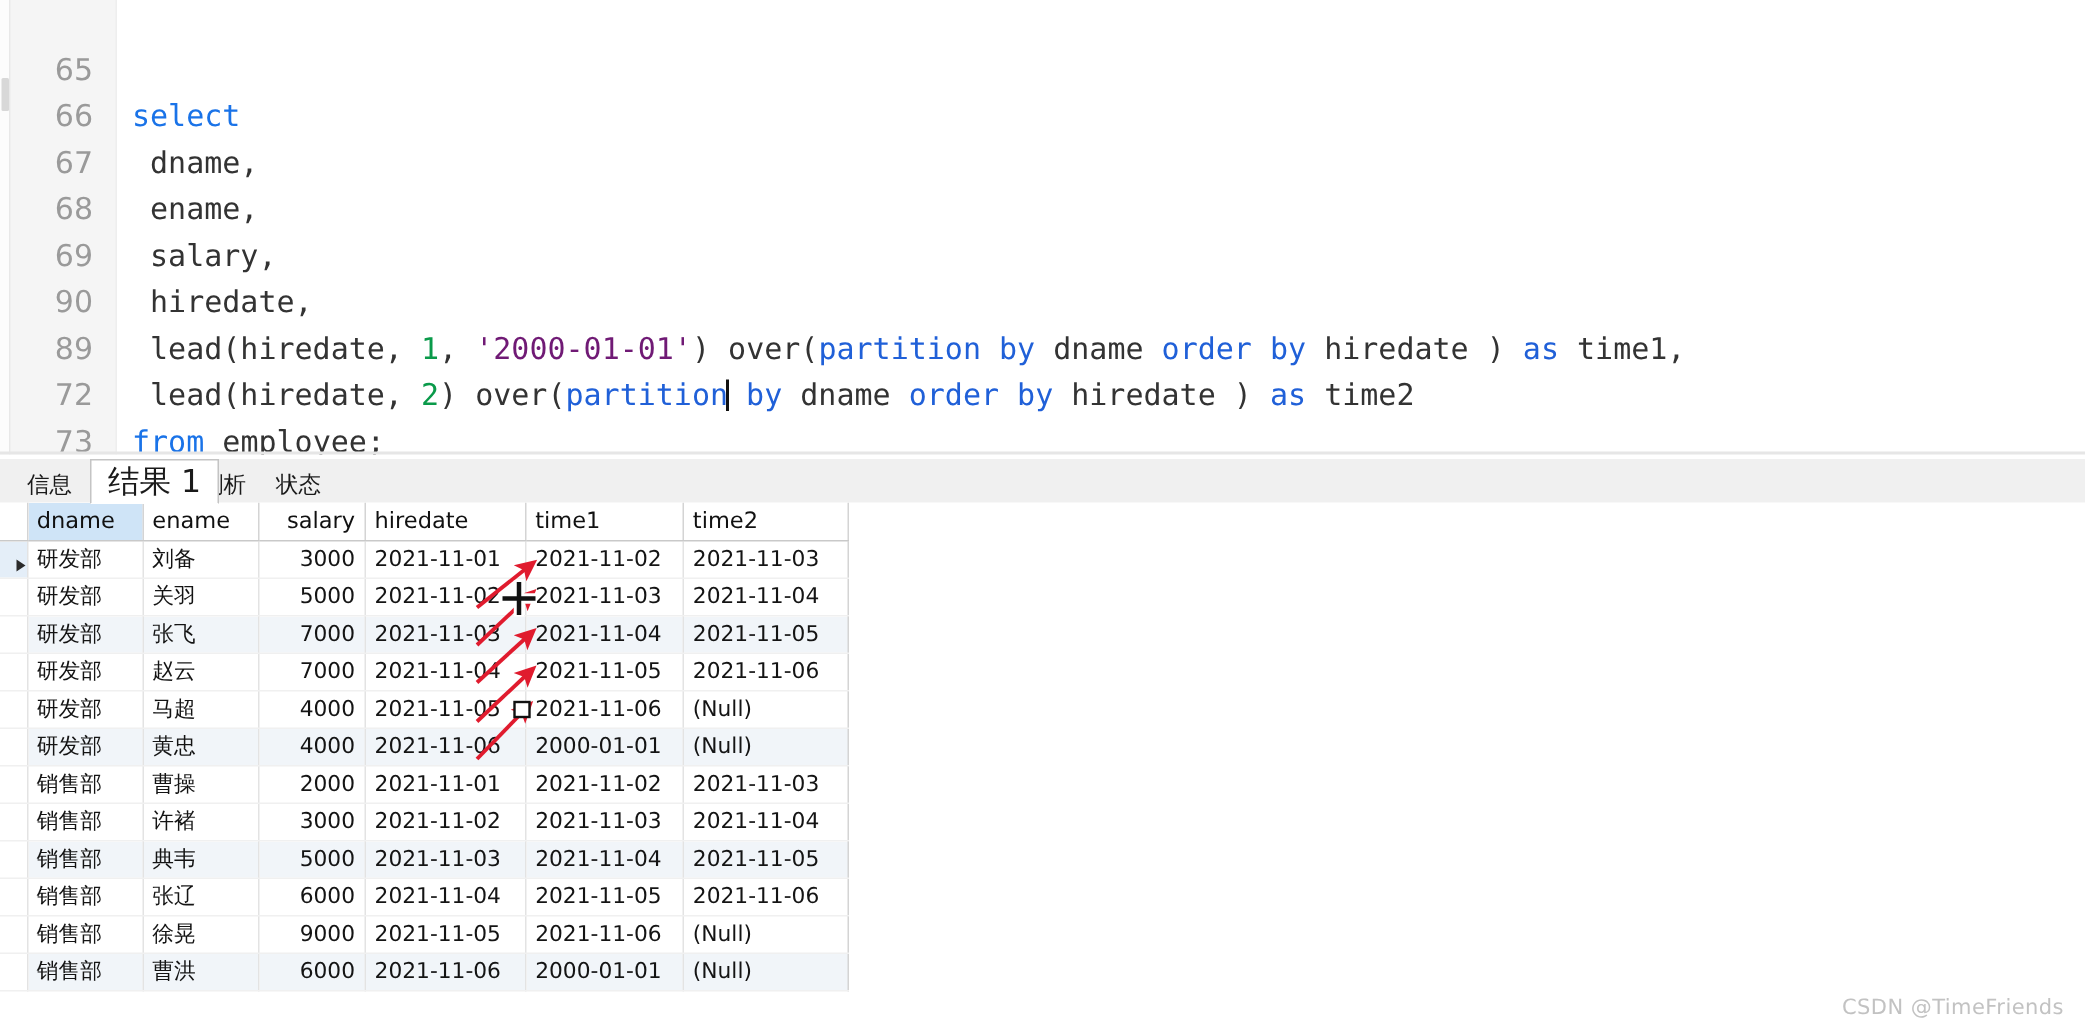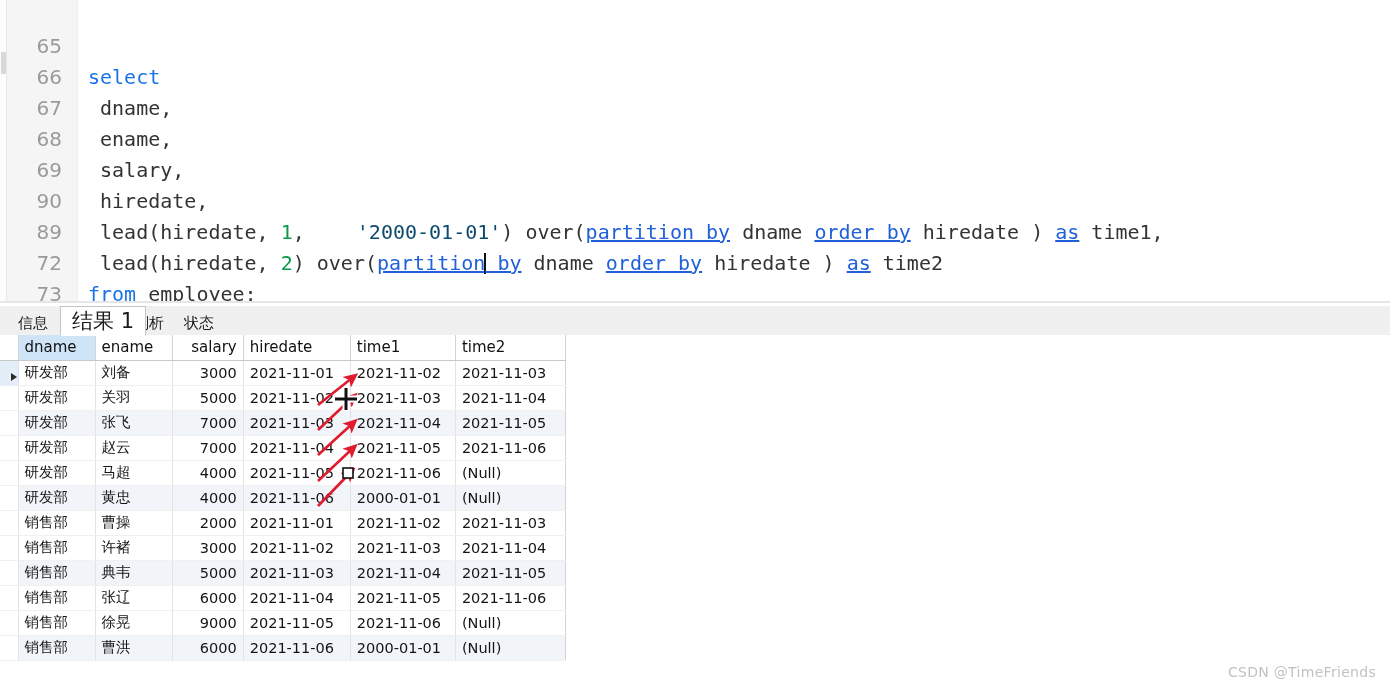--- a/index.html
+++ b/index.html
@@ -66,23 +66,23 @@
     color: #9a9a9a;
     font-family: "DejaVu Sans", sans-serif;
     font-size: 20px;
   }
   .code-text {
     position: absolute;
     left: 88px;
     color: #333333;
   }
   .kw  { color: #1a73e8; }
-  .kw2 { color: #2060d8; text-decoration: underline; }
+  .kw2 { color: #2060d8; }
   .num { color: #0a9a4a; }
-  .str { color: #0c4a6e; margin-left: 40px; }
+  .str { color: #701a75; }
   .plain { color: #333333; }
   .caret {
     display: inline-block;
     width: 0;
     border-left: 2px solid #111111;
     height: 21px;
     vertical-align: -4px;
     margin: 0 -1px;
   }
 

